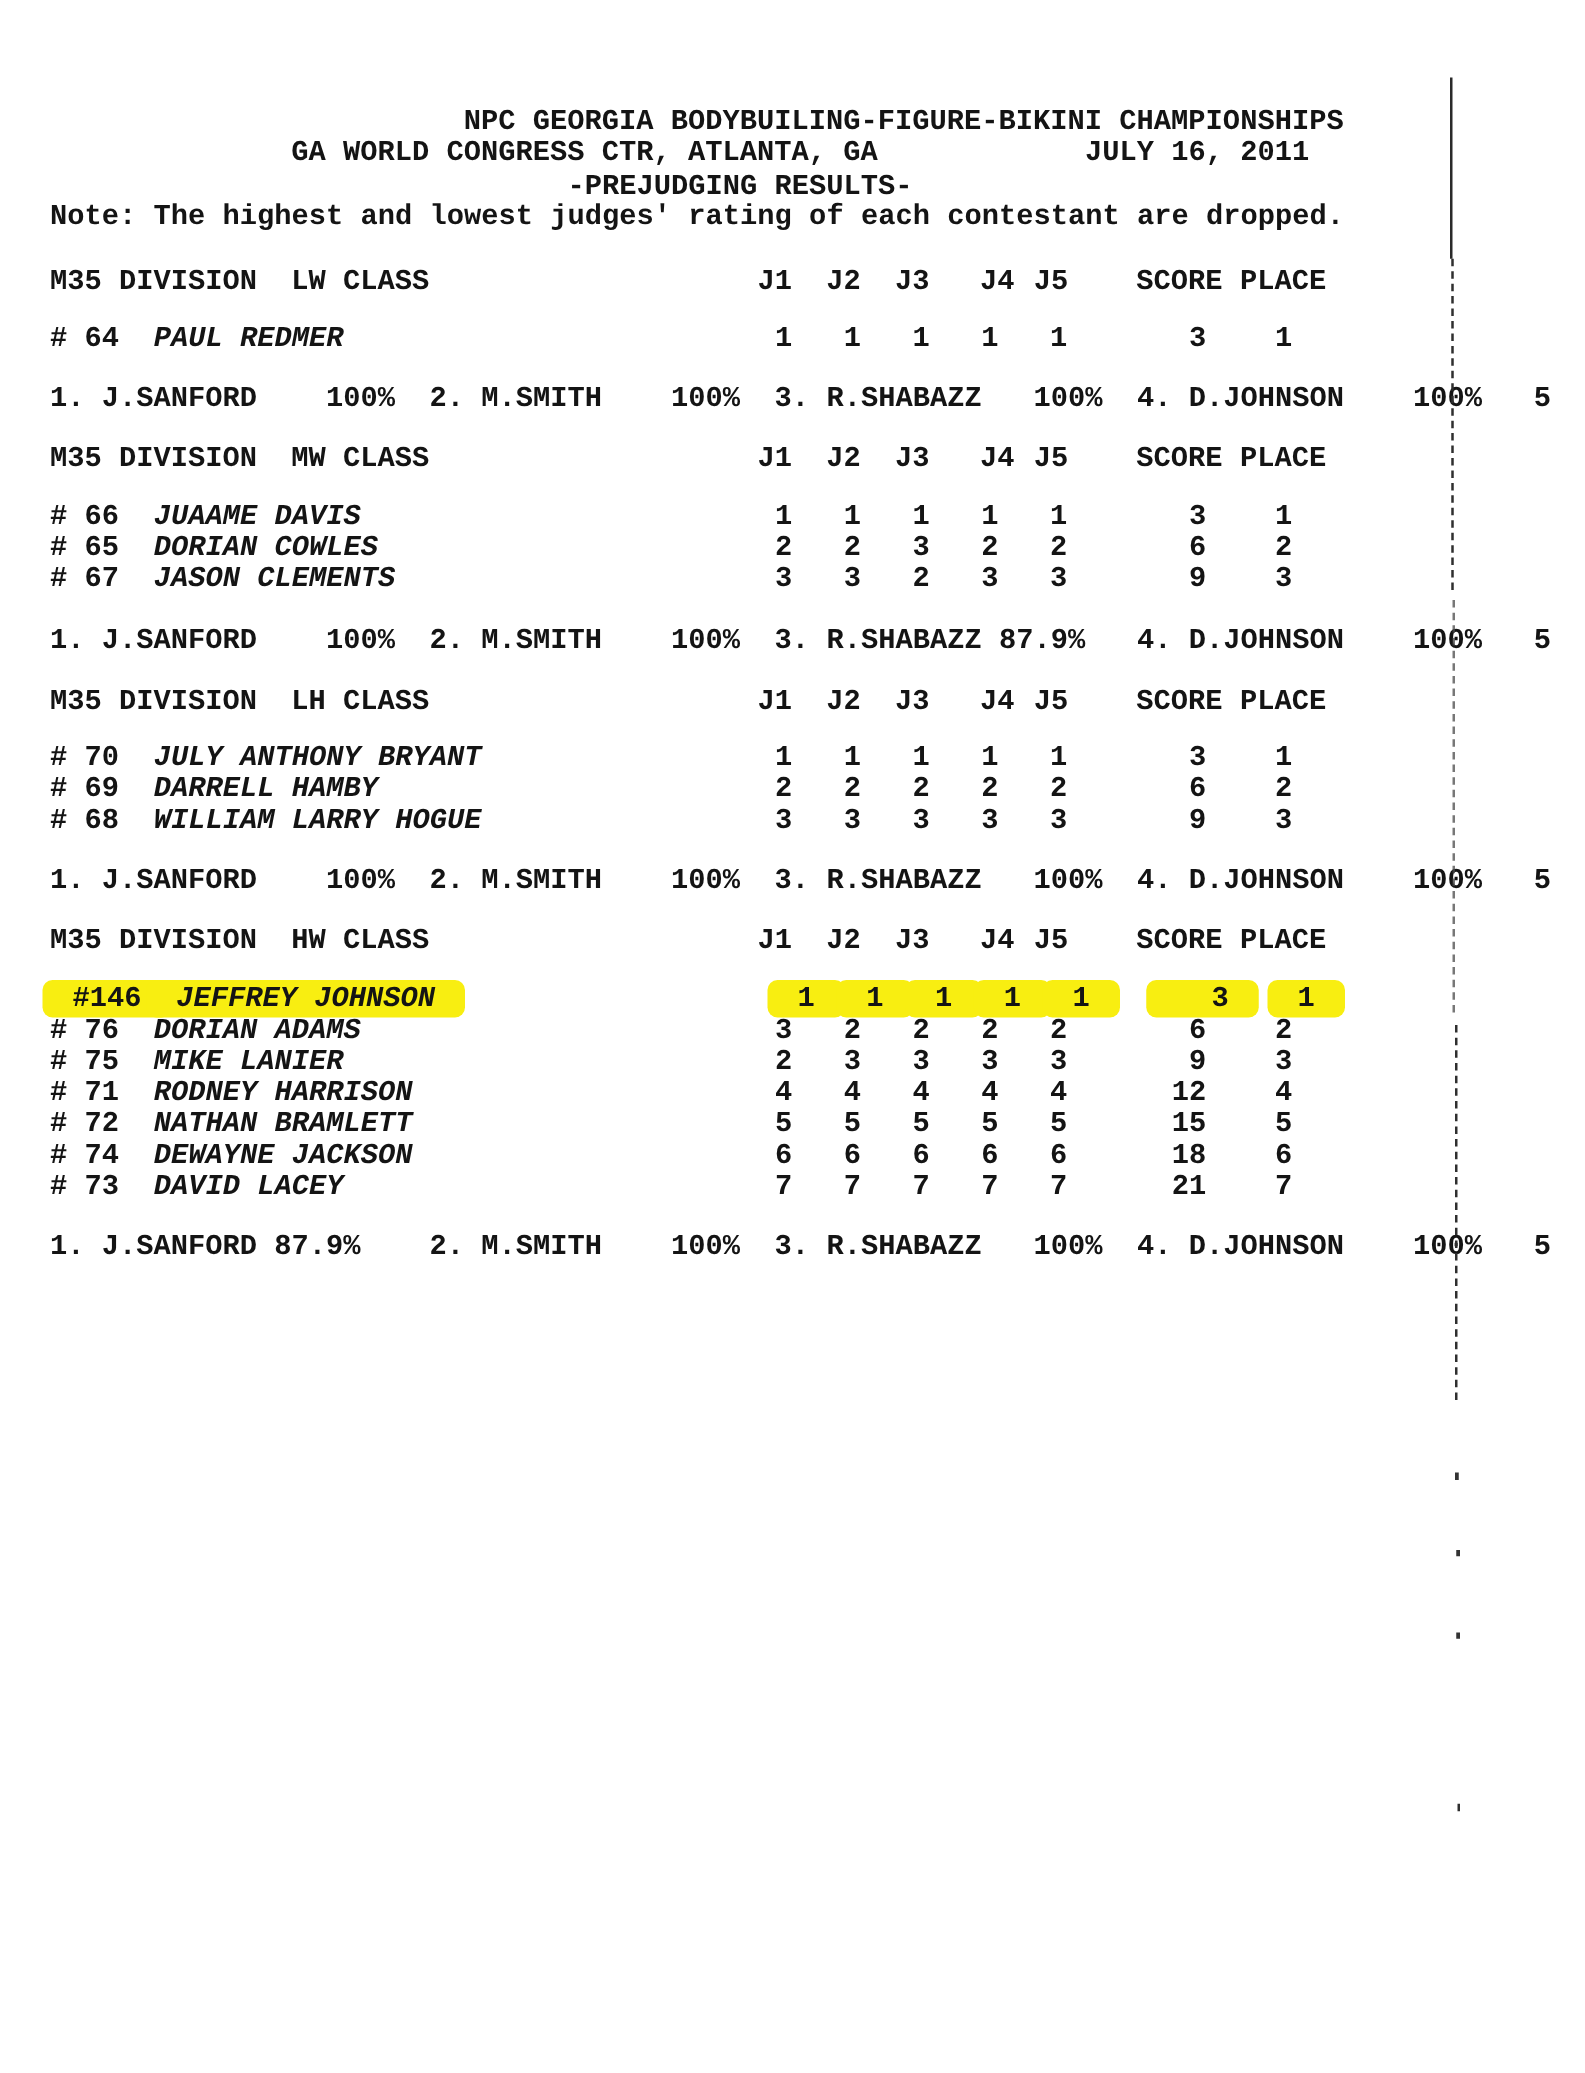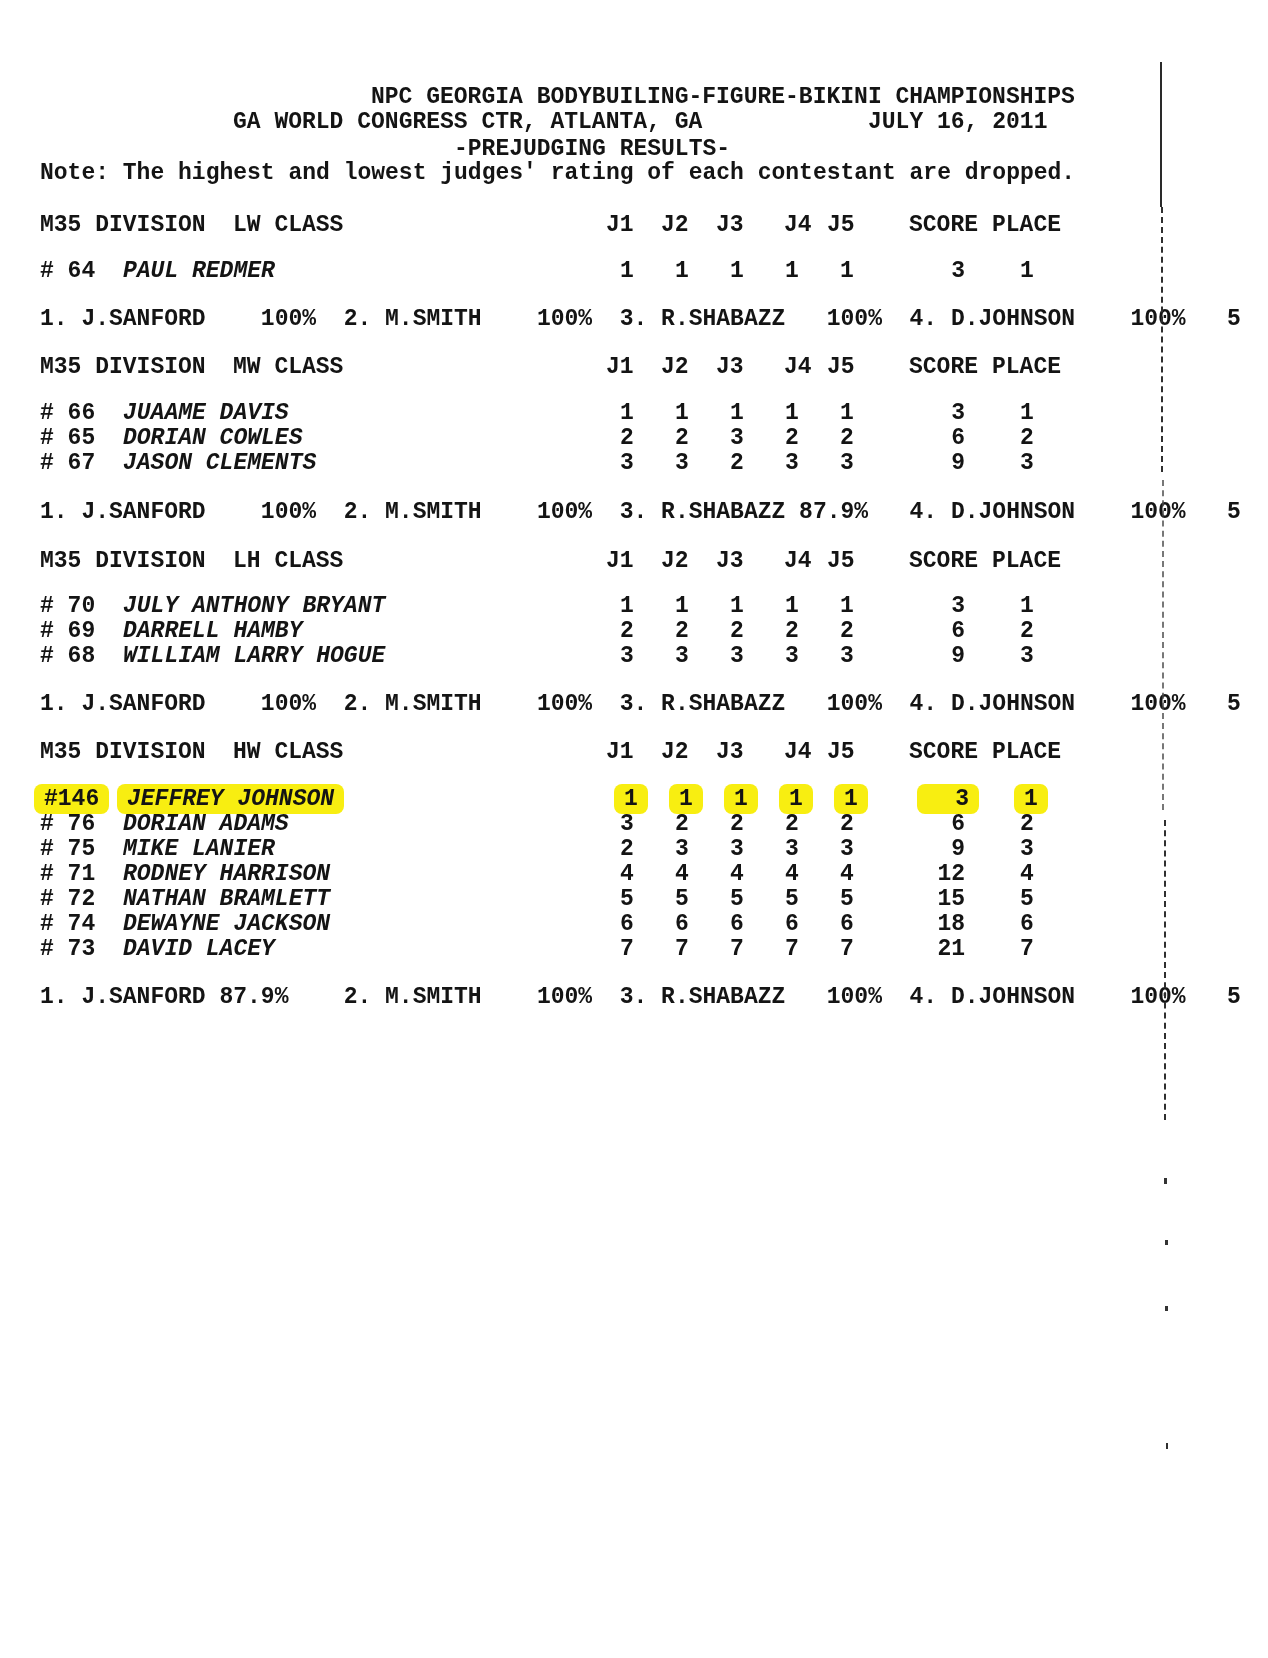--- a/index.html
+++ b/index.html
@@ -28,21 +28,21 @@
   .hscore{left:869px;} .hplace{left:952px;}
   
   .cname{left:83px;font-style:italic;}
   .cj1{left:580px;} .cj2{left:635px;} .cj3{left:690px;} .cj4{left:745px;} .cj5{left:800px;}
   .cscore{left:883px;width:42px;text-align:right;}
   .cplace{left:980px;}
   
   .hl{
     background:#f8ee11;
     border-radius:8px;
-    padding:2px 10px;
+    padding:2px 24px;
     margin:-2px -6px;
   }
   
   .art{position:absolute;}
   .art-solid{border-left:2px solid #2a2a2a;width:0;}
   .art-dash{border-left:2px dashed #2f2f2f;width:0;}
   .art-dash-faint{border-left:2px dashed #4a4a4a;width:0;opacity:.75;}
   .art-dot{background:#333;width:3px;height:5px;}
 </style>
 </head>

